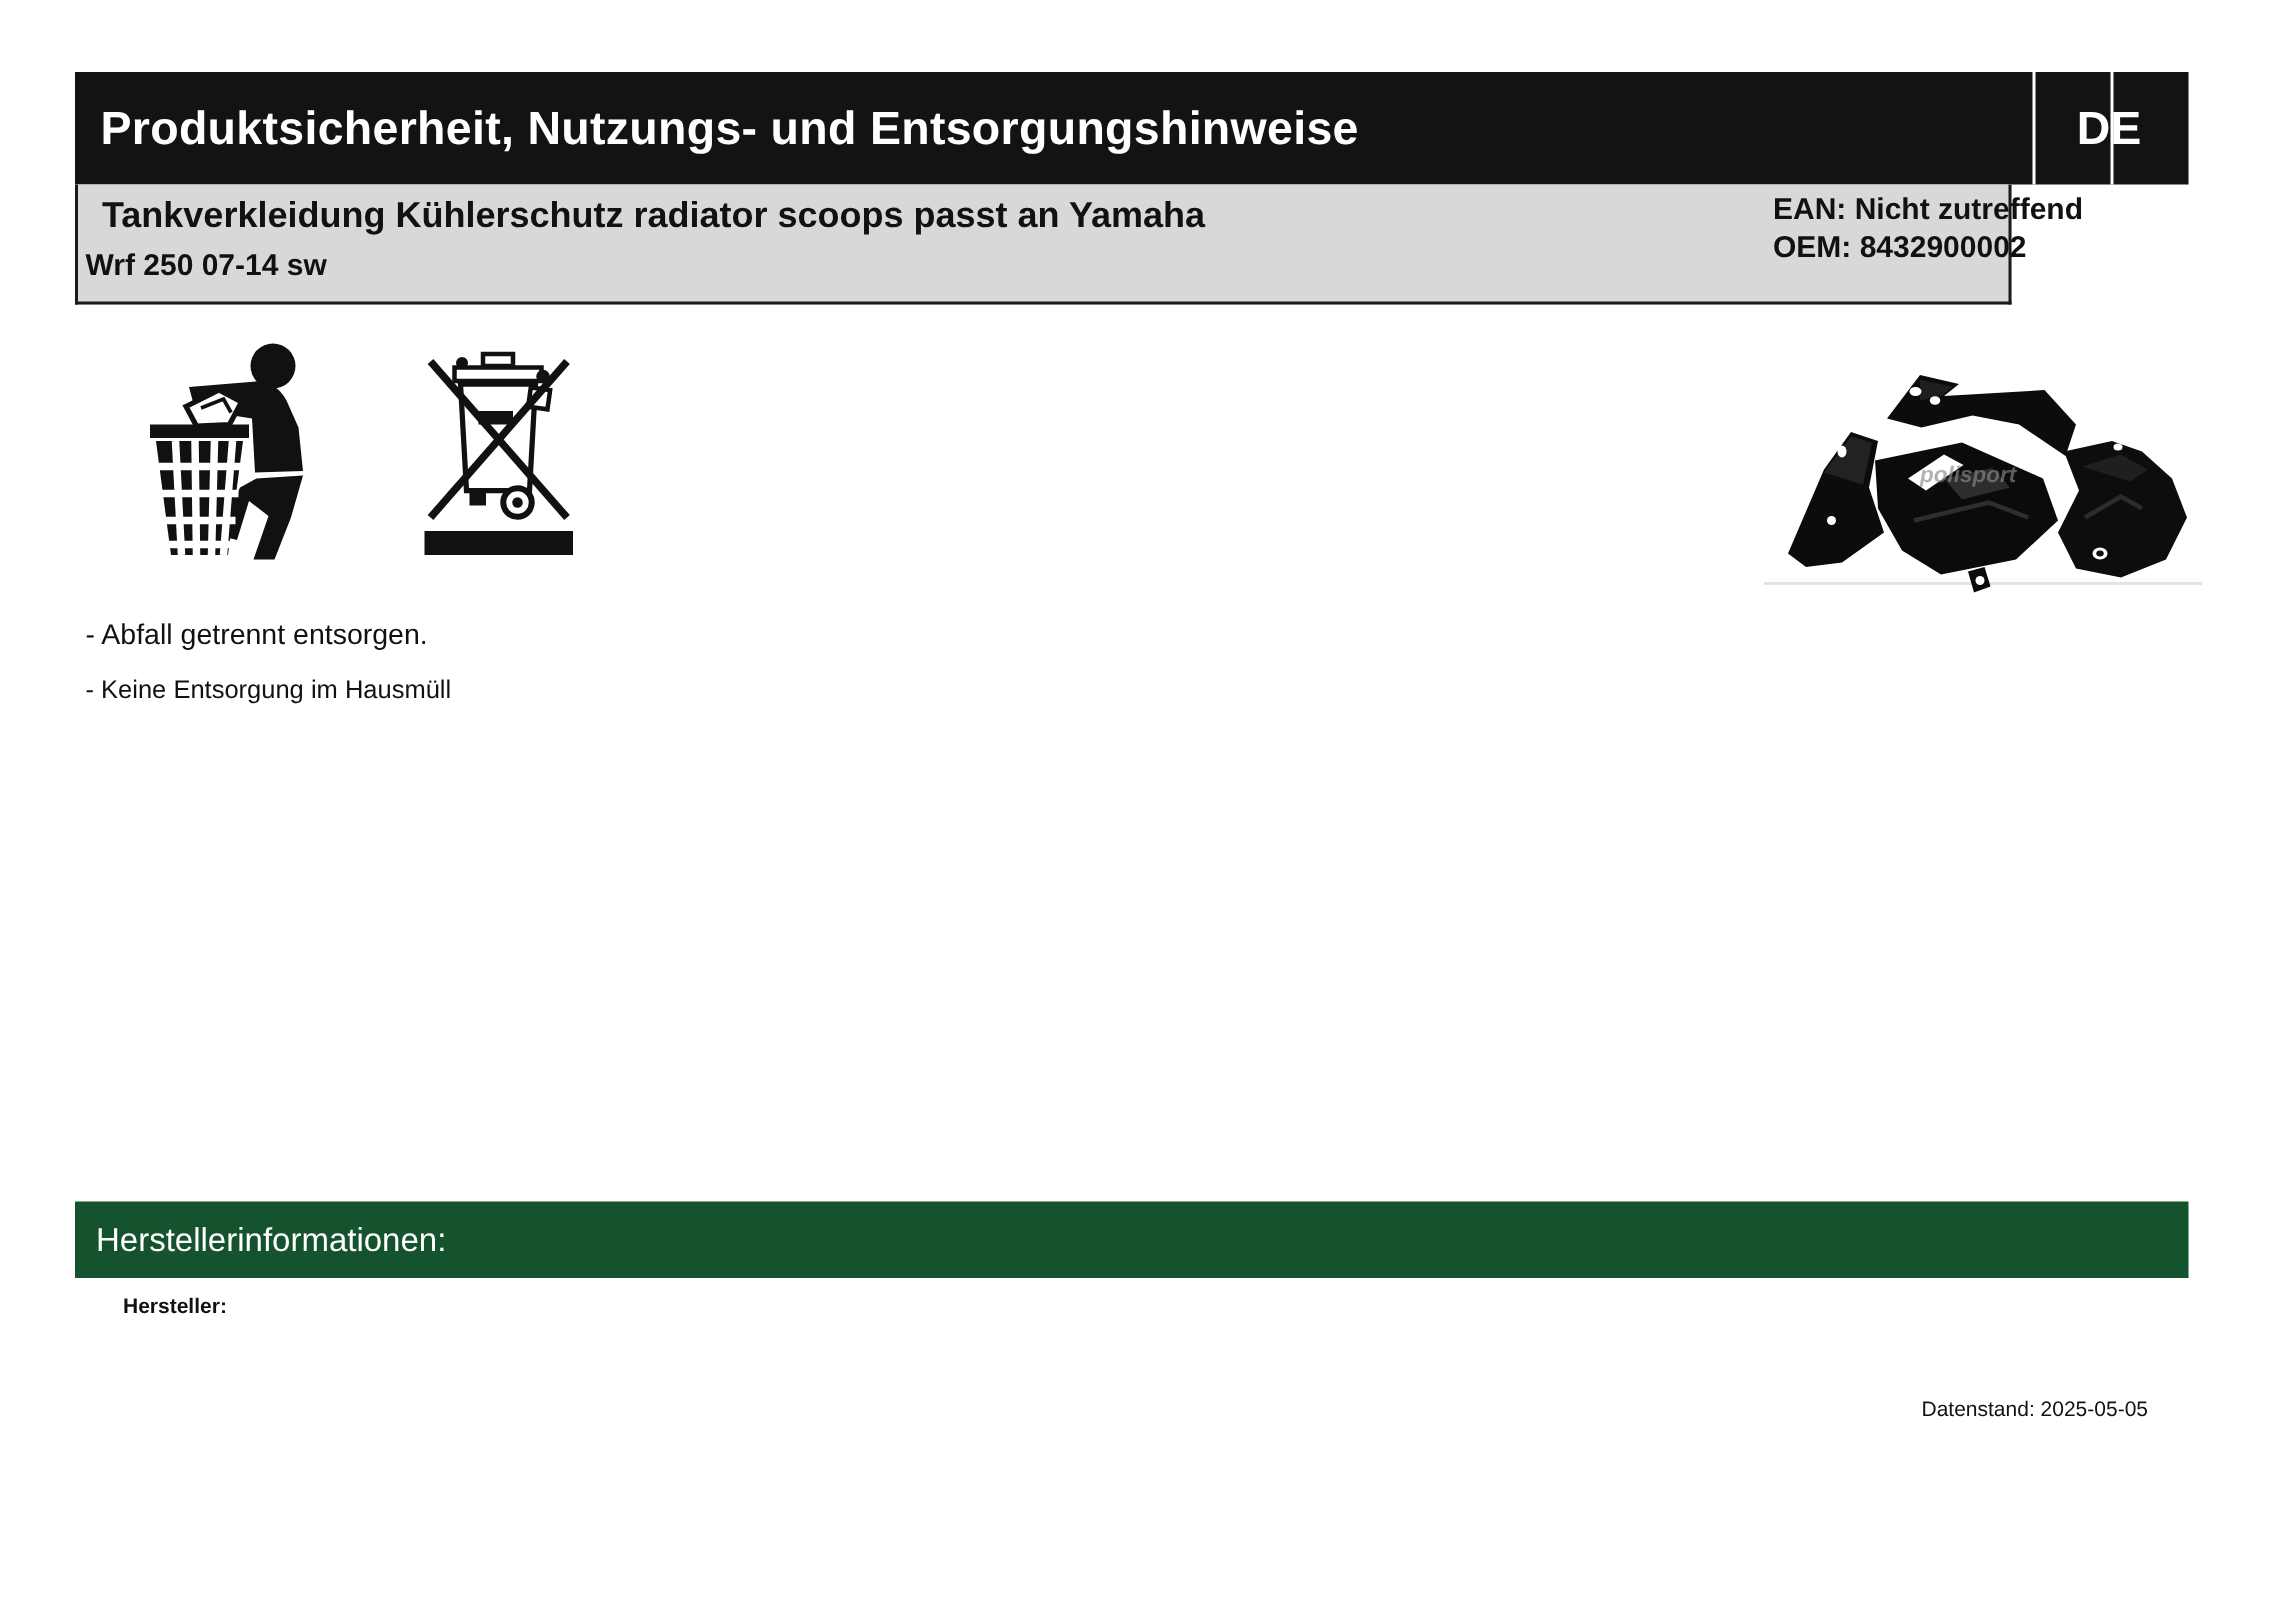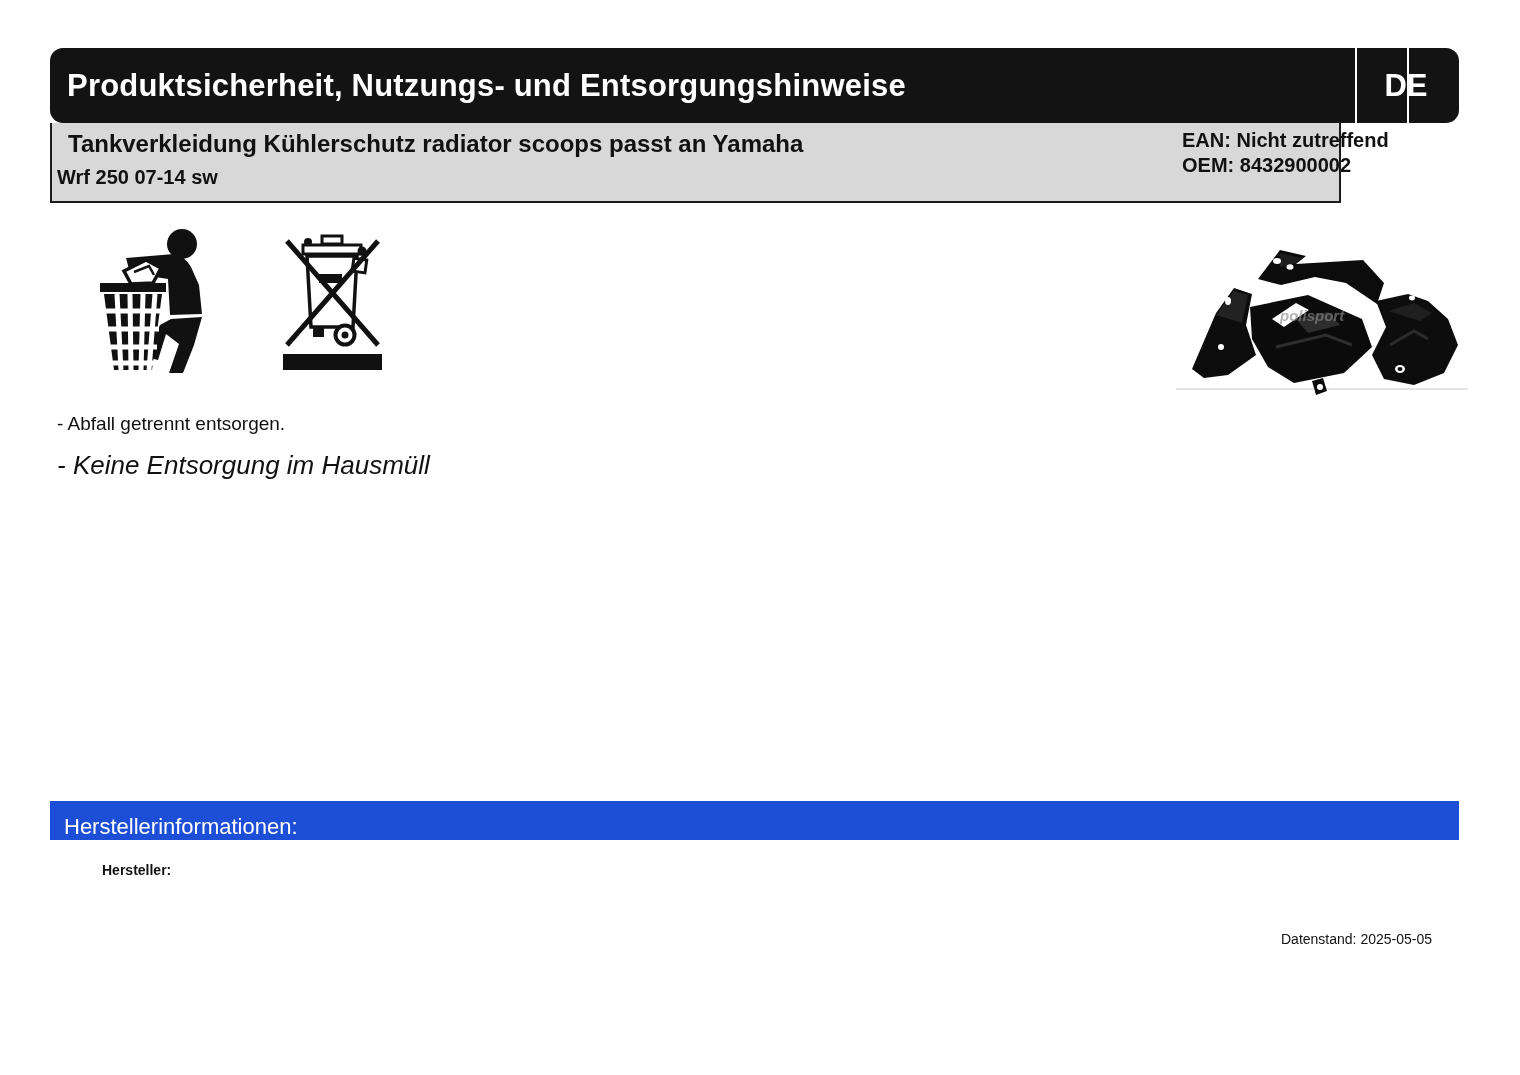--- a/index.html
+++ b/index.html
@@ -13,21 +13,20 @@
     overflow: hidden;
   }
   
   .header-bar {
     position: absolute;
     left: 50px; top: 48px;
     width: 1409px; height: 75px;
     background: #131313;
     display: flex;
     align-items: center;
-    border-radius: 13px;
   }
   .header-title {
     flex: 1 1 auto;
     color: #fff;
     font-weight: bold;
     font-size: 31px;
     padding-left: 17px;
     letter-spacing: 0.2px;
     white-space: nowrap;
   }
@@ -82,43 +81,42 @@
 
   
   .icon-tidyman   { position: absolute; left: 94px;  top: 227px; width: 141px; height: 147px; }
   .icon-weee      { position: absolute; left: 277px; top: 228px; width: 111px; height: 145px; }
 
   
   .product-photo { position: absolute; left: 1176px; top: 227px; width: 292px; height: 170px; }
 
   
   .note-1 { position: absolute; left: 57px; top: 413px; font-size: 19px; }
-  .note-2 { position: absolute; left: 57px; top: 450px; font-size: 26px; font-style: italic; }
+  .note-2 { position: absolute; left: 57px; top: 450px; font-size: 17px; }
 
   
   .manufacturer-bar {
     position: absolute;
     left: 50px; top: 801px;
-    width: 1409px; height: 39px;
-    background: #1d4ed8;
+    width: 1409px; height: 51px;
+    background: #14532d;
     display: flex;
-    align-items: flex-end;
+    align-items: center;
   }
   .manufacturer-bar-title {
     color: #fff;
     font-size: 22px;
     font-weight: normal;
     padding-left: 14px;
   }
   .manufacturer-label {
     position: absolute;
     left: 82px; top: 862px;
     font-size: 14px;
     font-weight: bold;
-    margin-left: 20px;
   }
   .manufacturer-value {
     position: absolute;
     left: 262px; top: 862px;
     font-size: 14px;
     white-space: nowrap;
   }
 
   
   .data-status {

